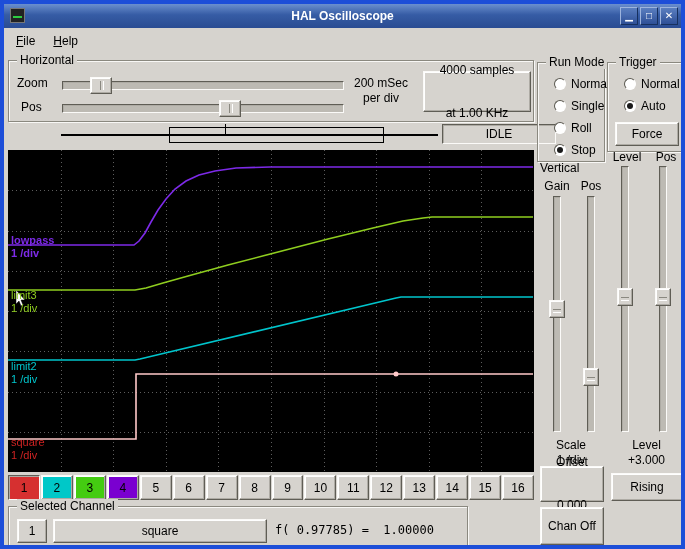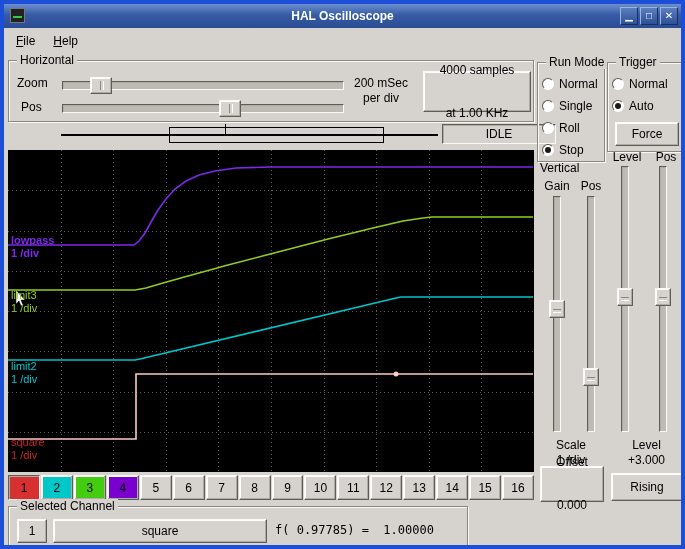--- a/index.html
+++ b/index.html
@@ -38,21 +38,21 @@
   .h-trough{position:absolute;left:0;right:0;top:5px;height:9px;background:#bdbab3;}
   .h-handle{position:absolute;top:1px;width:22px;height:17px;}
   .h-handle::after{content:"";position:absolute;left:9px;top:3px;bottom:3px;width:2px;
     border-left:1px solid #8a8880;border-right:1px solid #fff;}
   .v-slider{position:absolute;width:18px;}
   .v-trough{position:absolute;left:5px;top:0;bottom:0;width:8px;background:#bdbab3;}
   .v-handle{position:absolute;left:1px;width:16px;height:18px;}
   .v-handle::after{content:"";position:absolute;top:8px;left:3px;right:3px;height:2px;
     border-top:1px solid #8a8880;border-bottom:1px solid #fff;}
   
-  .radio-row{height:22px;display:flex;align-items:center;padding-left:4px;}
+  .radio-row{height:22px;display:flex;align-items:center;padding-left:16px;}
   .radio{width:12px;height:12px;border-radius:50%;background:#fff;border:1px solid;
     border-color:#5a5850 #fff #fff #5a5850;margin-right:5px;position:relative;flex:none;}
   .radio.checked::after{content:"";position:absolute;left:2px;top:2px;width:6px;height:6px;border-radius:50%;background:#1a1a1a;}
   
   #scope{position:absolute;left:4px;top:146px;width:526px;height:322px;background:#000;}
   #scope svg{position:absolute;left:0;top:0;}
   .gridline{stroke:#5d5d5d;stroke-width:1;stroke-dasharray:1 3;}
   .trace-label{position:absolute;left:3px;font-size:11px;line-height:13px;white-space:pre;}
   
   #channel-buttons{position:absolute;left:4px;top:471px;width:527px;height:25px;display:flex;}
@@ -228,14 +228,15 @@
   <div class="v-slider" style="left:578px;top:192px;height:236px;">
     <div class="v-trough sunken"></div>
     <div class="v-handle raised" style="top:172px;"></div>
   </div>
   <div class="abs ctr" style="left:534px;top:434px;width:66px;">Scale</div>
   <div class="abs ctr" style="left:534px;top:449px;width:66px;">1 /div</div>
   <div class="btn raised abs" style="left:536px;top:462px;width:64px;height:36px;">
     <div>Offset</div>
     <div>0.000</div>
   </div>
+  <div class="btn raised abs" style="left:536px;top:503px;width:64px;height:38px;">Chan Off</div>
 
 </div>
 
 </body></html>

